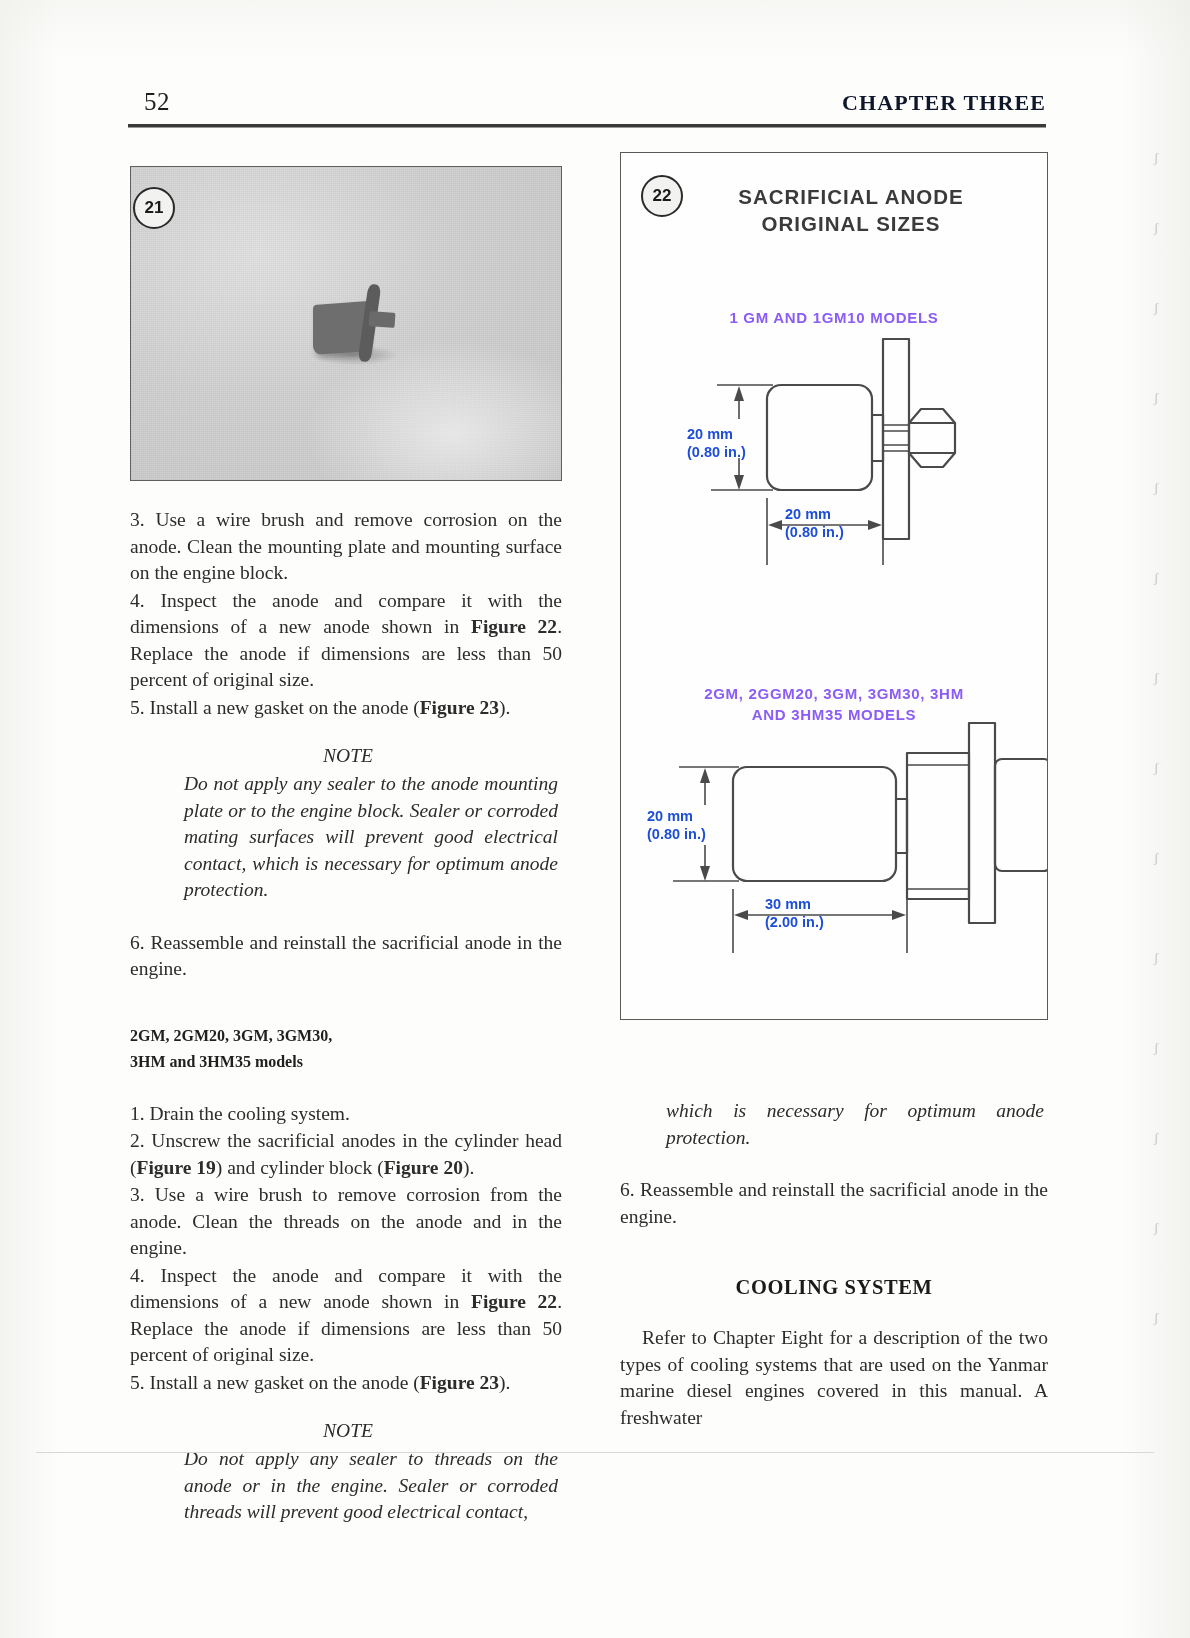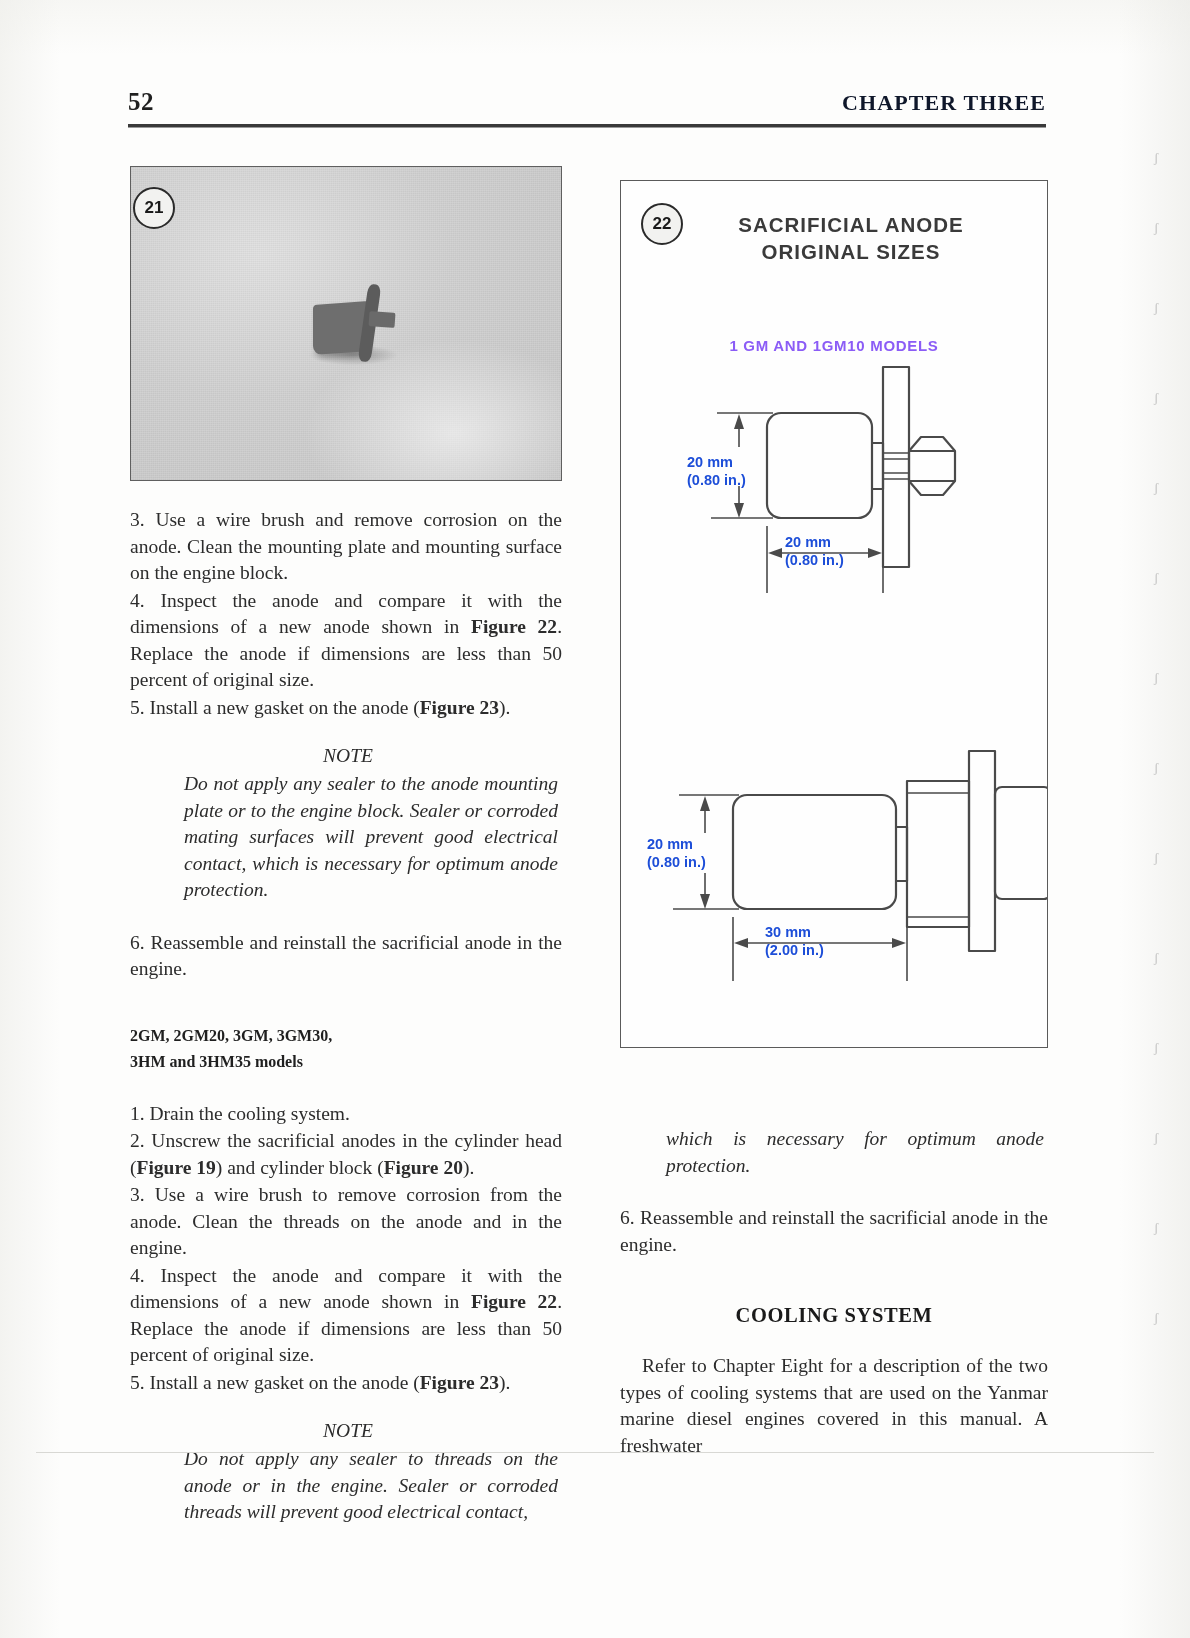--- a/index.html
+++ b/index.html
@@ -36,24 +36,24 @@
   
   .header {
     position: absolute;
     left: 128px;
     top: 88px;
     width: 918px;
     height: 36px;
   }
   .page-number {
     position: absolute;
-    left: 0;
+    left: 16px;
     top: 0;
     font-size: 25px;
-    font-weight: bold;
+    font-weight: normal;
     letter-spacing: 0.5px;
     color: #1f1f1f;
   }
   .chapter-label {
     position: absolute;
     right: 0;
     top: 2px;
     font-size: 22px;
     font-weight: bold;
     letter-spacing: 1.1px;
@@ -80,21 +80,21 @@
   
   .col-left {
     position: absolute;
     left: 130px;
     top: 166px;
     width: 432px;
   }
   .col-right {
     position: absolute;
     left: 620px;
-    top: 180px;
+    top: 152px;
     width: 428px;
   }
 
   
   .photo-figure {
     position: relative;
     width: 430px;
     height: 313px;
     border: 1px solid #5f5f5f;
     background:
@@ -449,20 +449,24 @@
 
       <div class="dim-label" style="left:66px; top:272px;">
         <span>20 mm</span>
         <span class="l2">(0.80 in.)</span>
       </div>
       <div class="dim-label" style="left:164px; top:352px;">
         <span>20 mm</span>
         <span class="l2">(0.80 in.)</span>
       </div>
 
+      <div class="diag-subtitle s2">
+        <div>2GM, 2GGM20, 3GM, 3GM30, 3HM</div>
+        <div>AND 3HM35 MODELS</div>
+      </div>
 
       <div class="dim-label" style="left:26px; top:654px;">
         <span>20 mm</span>
         <span class="l2">(0.80 in.)</span>
       </div>
       <div class="dim-label" style="left:144px; top:742px;">
         <span>30 mm</span>
         <span class="l2">(2.00 in.)</span>
       </div>
     </div>

